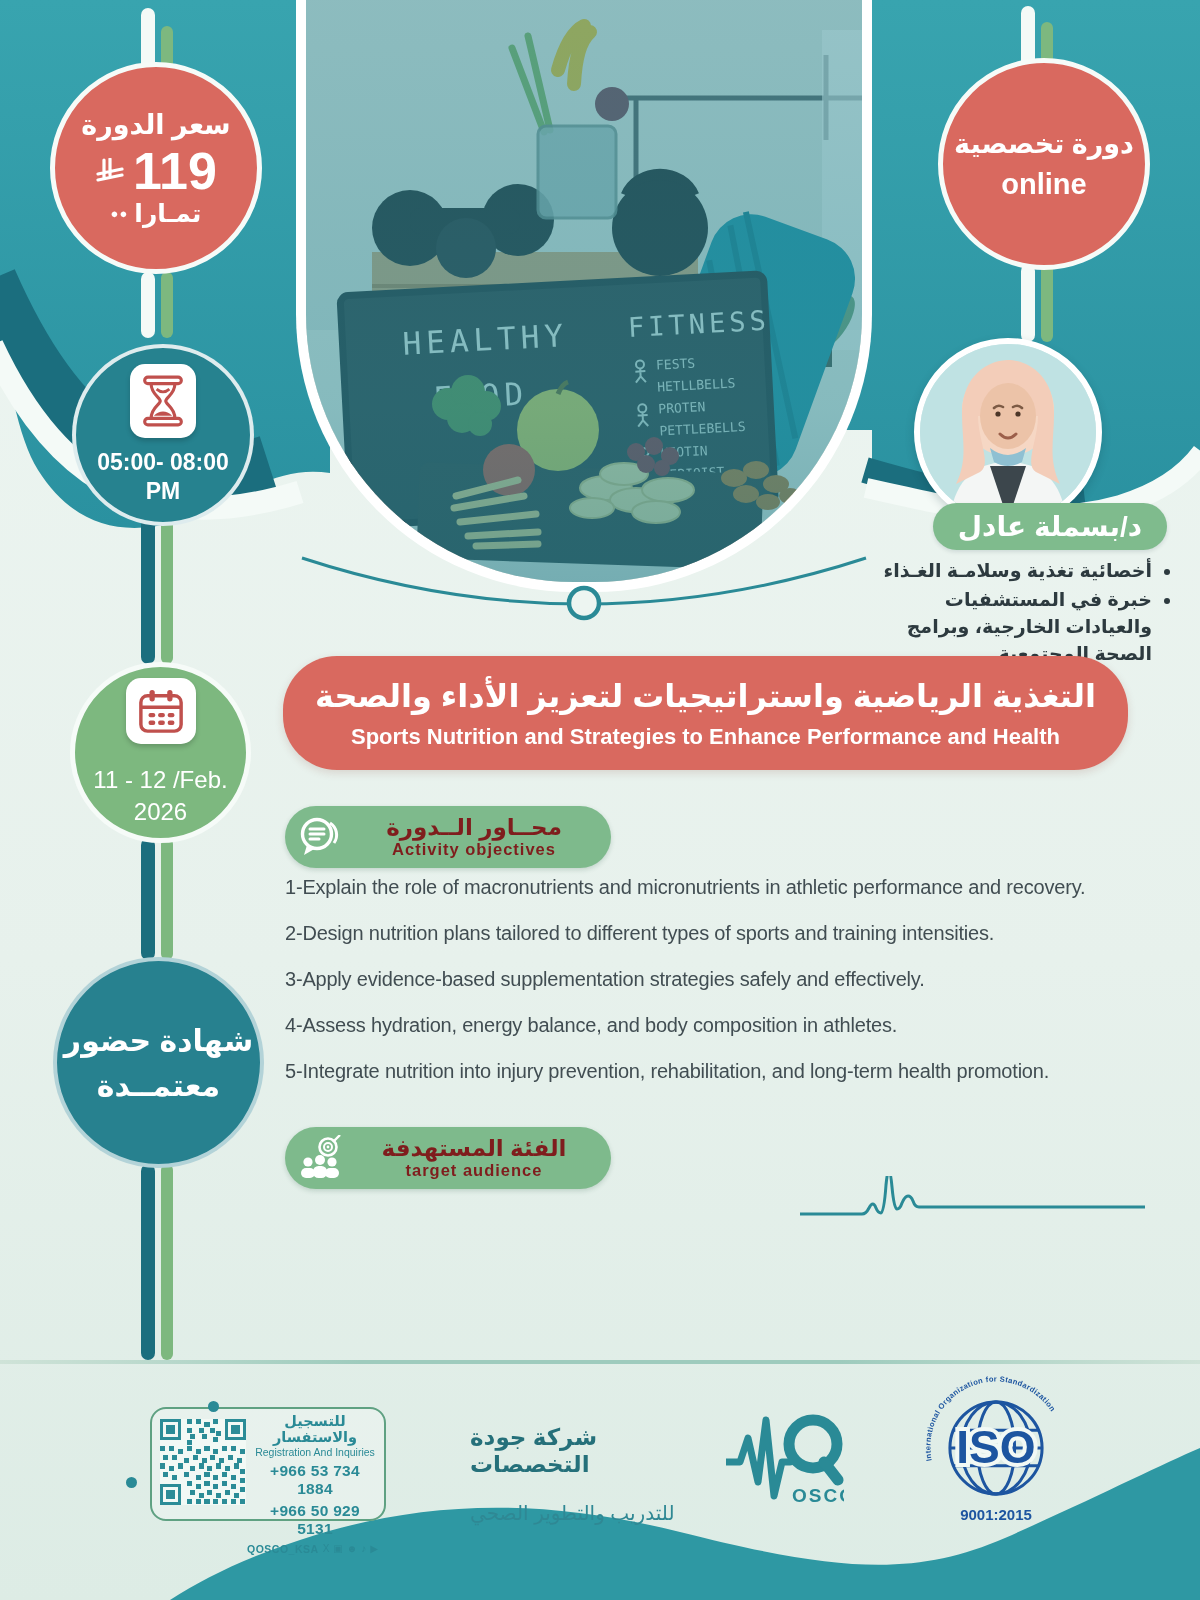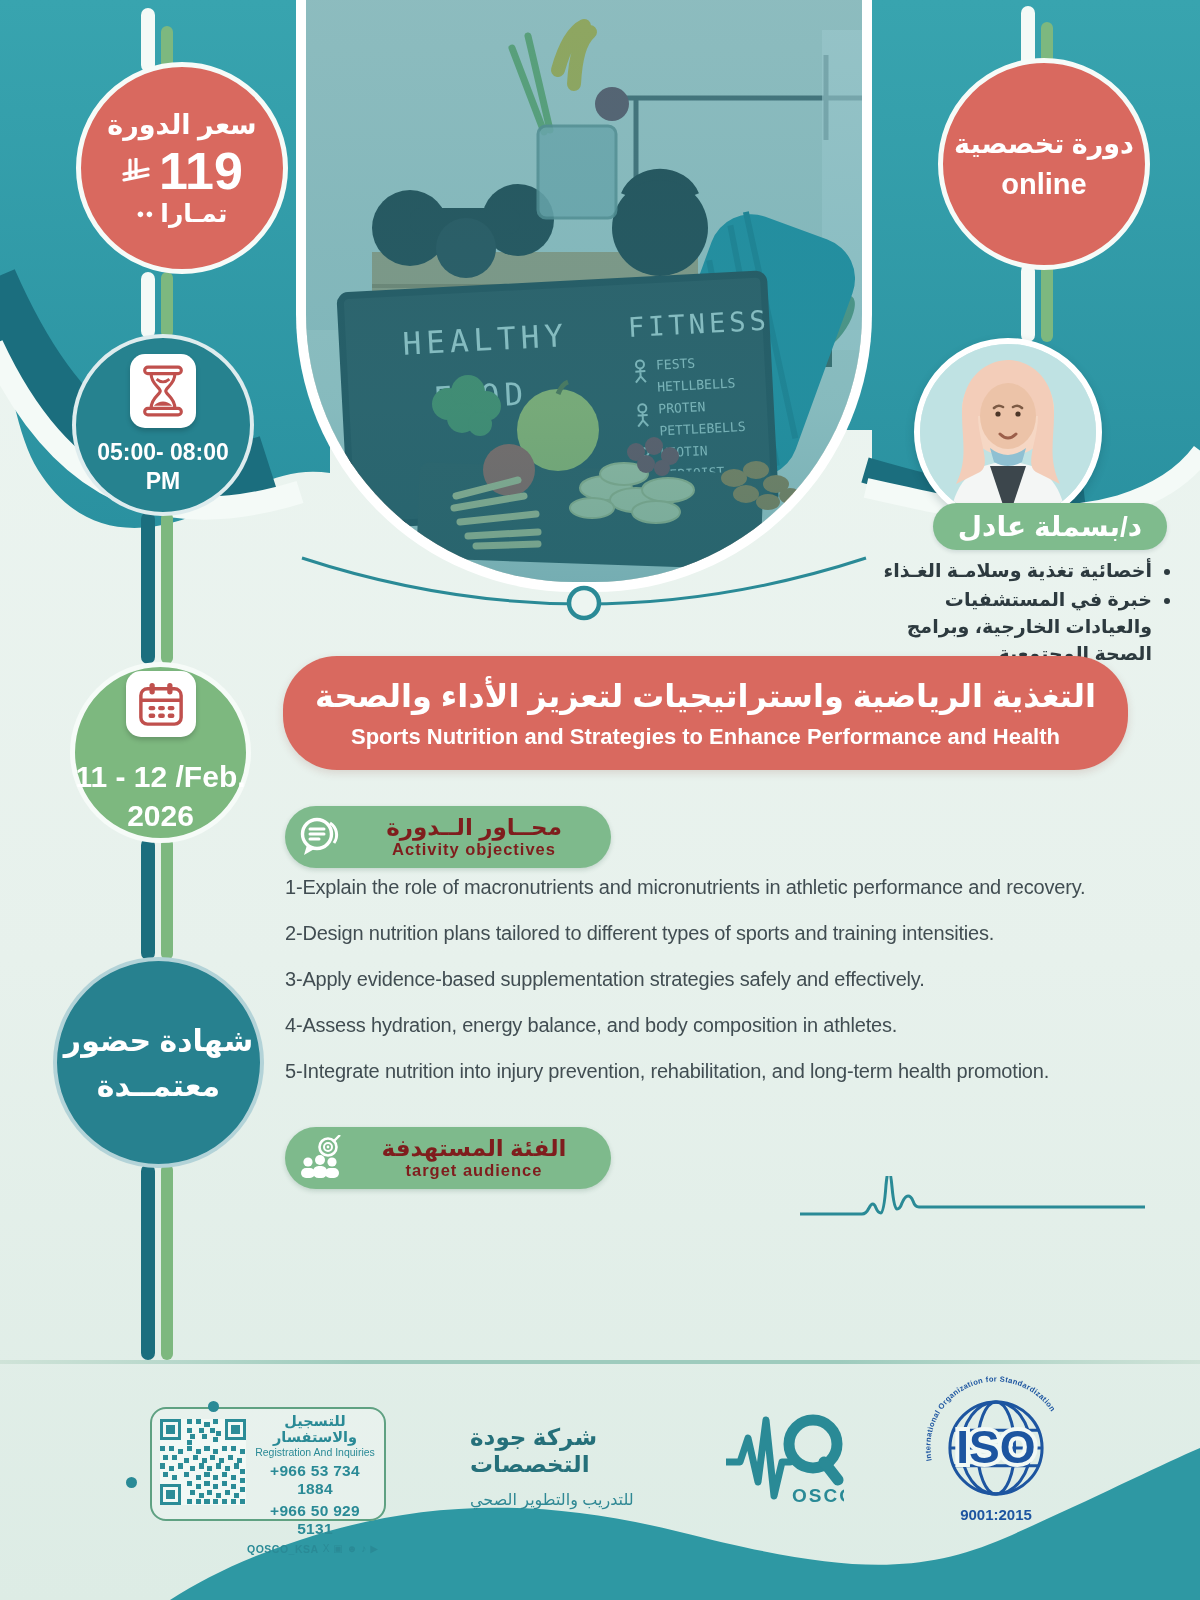--- a/index.html
+++ b/index.html
@@ -5,38 +5,38 @@
   html,body{margin:0;padding:0;background:#4a5a5a;}
   .poster{position:relative;width:1200px;height:1600px;overflow:hidden;
           background:linear-gradient(180deg,#eef6f2 0%,#e7f1ec 60%,#ddece5 100%);
           font-family:"Liberation Sans","DejaVu Sans",sans-serif;}
   .abs{position:absolute;}
   svg{display:block;}
 
   
   .circle{position:absolute;border-radius:50%;display:flex;flex-direction:column;
           align-items:center;justify-content:center;text-align:center;color:#fff;box-sizing:border-box;}
-  .c-price{left:76px;top:62px;width:212px;height:212px;background:#d9695f;border:5px solid #f6fbf8;}
+  .c-price{left:50px;top:62px;width:212px;height:212px;background:#d9695f;border:5px solid #f6fbf8;}
   .c-online{left:938px;top:58px;width:212px;height:212px;background:#d9695f;border:5px solid #f6fbf8;}
-  .c-time{left:72px;top:334px;width:182px;height:182px;background:#26828f;border:4px solid rgba(255,255,255,.85);align-items:center;}
+  .c-time{left:72px;top:344px;width:182px;height:182px;background:#26828f;border:4px solid rgba(255,255,255,.85);align-items:center;}
   .c-date{left:70px;top:662px;width:181px;height:181px;background:#7db87f;border:5px solid #f6fbf8;}
   .c-cert{left:53px;top:957px;width:211px;height:211px;background:#27818f;border:4px solid rgba(255,255,255,.65);}
   .c-doctor{left:914px;top:338px;width:188px;height:188px;border:6px solid #fff;overflow:hidden;
             background:#cfe9e9;box-shadow:0 4px 10px rgba(0,40,50,.18);}
   .c-price .t1{font-size:27px;font-weight:bold;}
   .price-row{display:flex;align-items:center;gap:8px;margin:4px 0 2px;}
   .price-num{font-size:52px;font-weight:bold;line-height:1;}
   .pay-row{display:flex;align-items:center;gap:6px;font-size:25px;font-weight:bold;}
   .pay-dots{font-size:13px;letter-spacing:1px;}
   .c-online .t1{font-size:27px;font-weight:bold;margin-bottom:8px;}
   .c-online .t2{font-size:29px;font-weight:bold;}
   .icon-box{background:#fff;border-radius:15px;box-shadow:0 3px 5px rgba(0,0,0,.18);
             display:flex;align-items:center;justify-content:center;}
   .c-time .time-t{font-size:23px;font-weight:bold;margin-top:10px;line-height:1.25;}
-  .c-date .date-t{font-size:30px;font-weight:bold;margin-top:20px;line-height:1.3;}
+  .c-date .date-t{font-size:24px;font-weight:normal;margin-top:20px;line-height:1.3;}
   .c-cert .t{font-size:30px;font-weight:bold;line-height:1.5;}
 
   
   .doc-badge{position:absolute;left:933px;top:503px;width:234px;height:47px;background:#7fbb8d;
              border-radius:26px;display:flex;align-items:center;justify-content:center;
              color:#fff;font-size:28px;font-weight:bold;box-shadow:0 2px 4px rgba(0,40,50,.12);}
   .doc-bullets{position:absolute;left:878px;top:558px;width:292px;direction:rtl;color:#2d3a3f;
                font-size:19px;font-weight:bold;line-height:1.42;}
   .doc-bullets ul{margin:0;padding:0 18px 0 0;list-style:disc;}
   .doc-bullets li{margin-bottom:2px;}
@@ -82,21 +82,21 @@
   .reg-text{position:absolute;left:252px;top:1413px;width:126px;text-align:center;color:#2a8a96;direction:rtl;}
   .reg-text .ar{font-size:14.5px;font-weight:bold;}
   .reg-text .en{font-size:10.5px;font-weight:normal;direction:ltr;margin-top:1px;}
   .reg-text .ph{font-size:15.5px;font-weight:bold;direction:ltr;margin-top:4px;letter-spacing:.3px;}
   .social-row{display:flex;direction:ltr;justify-content:flex-end;align-items:center;gap:4px;margin-top:5px;}
   .social-row .handle{font-size:10.5px;font-weight:bold;letter-spacing:.5px;}
   .social-row .ic{font-size:10px;line-height:1;}
 
   .company{position:absolute;left:470px;top:1424px;width:248px;text-align:left;direction:rtl;}
   .company .l1{font-size:23px;font-weight:bold;color:#25707a;}
-  .company .l2{font-size:16px;color:#2f8894;margin-top:12px;}
+  .company .l2{font-size:20px;color:#2f8894;margin-top:23px;}
   .qosco-logo{position:absolute;left:726px;top:1406px;}
 
   .iso{position:absolute;left:918px;top:1370px;width:156px;text-align:center;}
   .iso-std{font-size:15px;font-weight:bold;color:#1d55a0;margin-top:-4px;}
 
   .hero-chalk{font-family:"DejaVu Sans Mono","Liberation Mono",monospace;}
 </style>
 </head>
 <body>
 

